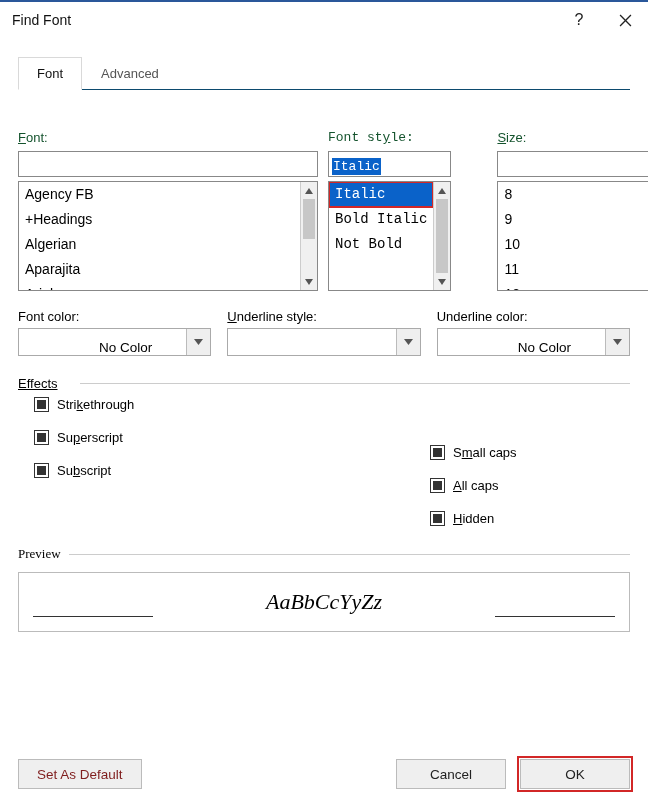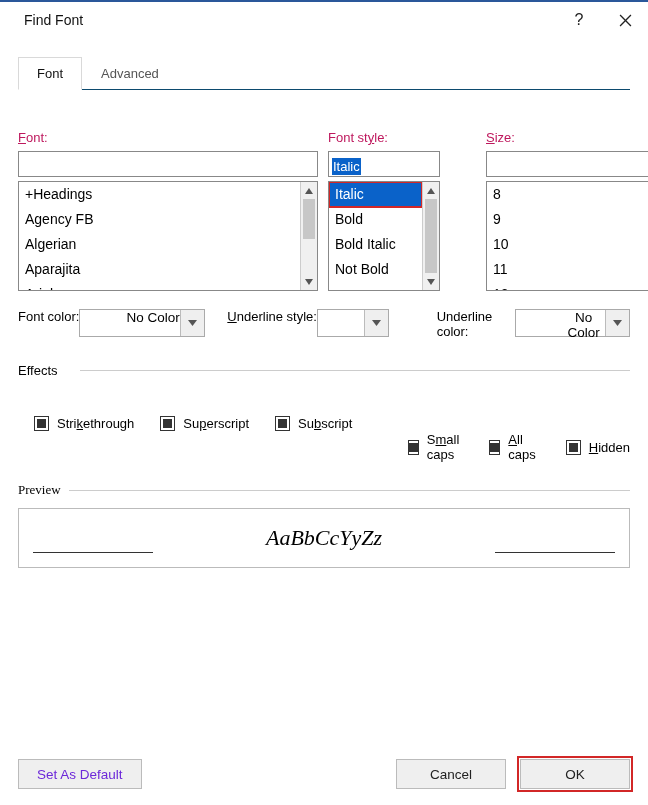--- a/index.html
+++ b/index.html
@@ -10,21 +10,21 @@
     background: #fff;
     width: 648px;
     height: 805px;
     overflow: hidden;
     border-top: 2px solid #2a579a;
   }
   .titlebar {
     display: flex;
     align-items: center;
     height: 36px;
-    padding: 0 0 0 24px;
+    padding: 0 0 0 12px;
     background: #fff;
   }
   .titlebar .title { flex: 1; font-size: 14px; color: #111; }
   .tbtn {
     width: 46px; height: 36px; display: flex; align-items: center; justify-content: center;
     color: #222;
   }
   .tbtn.help { font-size: 16px; }
   .tbtn.close svg { width: 13px; height: 13px; }
   .content { padding: 12px 18px 16px 18px; }
@@ -47,23 +47,23 @@
     background: #fff;
     color: #111;
   }
   .row1 {
     display: flex;
     gap: 10px;
     margin-top: 40px;
   }
   .col { display: flex; flex-direction: column; }
   .col.font { flex: 0 0 300px; }
-  .col.style { flex: 0 0 112px; }
+  .col.style { flex: 0 0 112px; font-family: Liberation Mono, monospace; }
   .col.size { flex: 0 0 100px; margin-left: 36px; }
-  .lbl { margin-bottom: 6px; color: #be185d; }
+  .lbl { margin-bottom: 6px; color: #14532d; }
   .u { text-decoration: underline; }
   .txtin {
     border: 1px solid #888; height: 26px; padding: 2px 4px; font-size: 14px;
     background: #fff; font-family: inherit;
   }
   .listwrap {
     border: 1px solid #888;
     height: 110px;
     margin-top: 4px;
     display: flex;
@@ -96,41 +96,41 @@
   .sb .thumb { position:absolute; left:2px; right:2px; background:#c7c7c7; }
   .col.font .sb .thumb { top:0; height:40px; }
   .col.style .sb .thumb { top:0; bottom:0; }
   .col.size .sb .thumb { top:0; height:55px; }
 
   .row2 {
     display: flex;
     gap: 16px;
     margin-top: 18px;
   }
-  .r2col { flex:1; display:flex; flex-direction:row; }
+  .r2col { flex:1; display:flex; flex-direction:column; }
   .r2col .lbl2 { margin-bottom: 4px; }
   .dd {
-    display:flex; align-items:flex-start; border:1px solid #aaa; height:28px;
+    display:flex; align-items:flex-end; border:1px solid #aaa; height:28px;
     background:#fff;
     padding-left:46px;
   }
   .dd .ddtxt { flex:1; text-align:center; font-size:13.5px; }
   .dd .ddbtn {
     width: 24px; height: 100%; border-left:1px solid #bbb;
     display:flex; align-items:center; justify-content:center;
     background:#efefef;
   }
 
   .fieldset {
     margin-top: 20px;
   }
   .effects-grid {
     display:flex;
   }
-  .eff-col { flex:1; display:flex; flex-direction:row; gap:26px; padding-top:6px;}
+  .eff-col { flex:1; display:flex; flex-direction:column; gap:18px; padding-top:6px;}
   .eff-col.right { flex:0 0 200px;margin-top:48px; }
   .chk-row { display:flex; align-items:center; gap:8px; }
   .chk {
     width:15px; height:15px; border:1px solid #333; display:flex; align-items:center; justify-content:center;
     background:#fff;
   }
   .chk .fill { width:9px; height:9px; background:#333; }
 
   .preview-box {
     border:1px solid #bbb; height: 60px; margin-top:10px;
@@ -151,21 +151,21 @@
   .footer {
     position:absolute; left:18px; right:18px; bottom:16px;
     display:flex; align-items:center;
   }
   .btn {
     height:30px; padding:0 18px; border:1px solid #bbb; background:#efefef;
     font-size:13.5px; color:#222; display:flex; align-items:center; justify-content:center;
   }
   .btn.ok { width:110px; outline:2px solid #d22727; outline-offset:1px; }
   .btn.cancel { width:110px; }
-  .btn.default { background:#efefef; color:#6d28d9; }
+  .btn.default { background:#efefef; color:#7f1d1d; }
   .footer .spacer { flex:1; }
   .footer .btn + .btn { margin-left: 14px; }
 
   svg { display:block; }
 </style>
 </head>
 <body>
 
 <div class="titlebar">
   <div class="title">Find Font</div>
@@ -184,22 +184,22 @@
     <div class="tab"><span>Advanced</span></div>
   </div>
 
   <div class="row1">
 
     <div class="col font">
       <div class="lbl"><span class="u">F</span>ont:</div>
       <input class="txtin" value="" style="">
       <div class="listwrap">
         <div class="list">
+          <div class="list-item">Agency FB</div>
           <div class="list-item">+Headings</div>
-          <div class="list-item">Agency FB</div>
           <div class="list-item">Algerian</div>
           <div class="list-item">Aparajita</div>
           <div class="list-item">Arial</div>
         </div>
         <div class="sb">
           <div class="arrow">
               <svg width="8" height="6">
                 <polygon points="4,0 8,6 0,6" fill="#555"></polygon>
               </svg>
             </div>
@@ -214,21 +214,20 @@
         </div>
       </div>
     </div>
 
     <div class="col style">
       <div class="lbl">Font st<span class="u">y</span>le:</div>
       <input class="txtin" style="background: linear-gradient(to right, rgb(10, 98, 201) 0px, rgb(10, 98, 201) 38px, rgb(255, 255, 255) 38px); color: rgb(0, 0, 0); padding-left: 2px; border: 1px solid rgb(136, 136, 136); width: 100%;" value="Italic" id="styleInput">
       <div class="listwrap">
         <div class="list">
           <div class="list-item hl">Italic</div>
-          <div class="list-item">Bold</div>
           <div class="list-item">Bold Italic</div>
           <div class="list-item">Not Bold</div>
         </div>
         <div class="sb">
           <div class="arrow">
               <svg width="8" height="6">
                 <polygon points="4,0 8,6 0,6" fill="#555"></polygon>
               </svg>
             </div>
           <div class="track">
@@ -306,21 +305,21 @@
         <div class="ddbtn">
             <svg width="9" height="6">
               <polygon points="0,0 9,0 4.5,6" fill="#555"></polygon>
             </svg>
           </div>
       </div>
     </div>
   </div>
 
   <div class="fieldset">
-    <div style="display:flex; align-items:center; gap:22px;">
+    <div style="display:flex; align-items:center; gap:22px;text-decoration:underline;">
       <span>Effects</span>
       <div style="flex:1; border-top:1px solid #ccc; height:0"></div>
     </div>
     <div class="effects-grid">
       <div class="eff-col" style="padding-left:16px">
         <div class="chk-row">
           <div class="chk">
               <div class="fill"></div>
             </div>
           <span>Stri<span class="u">k</span>ethrough</span>

